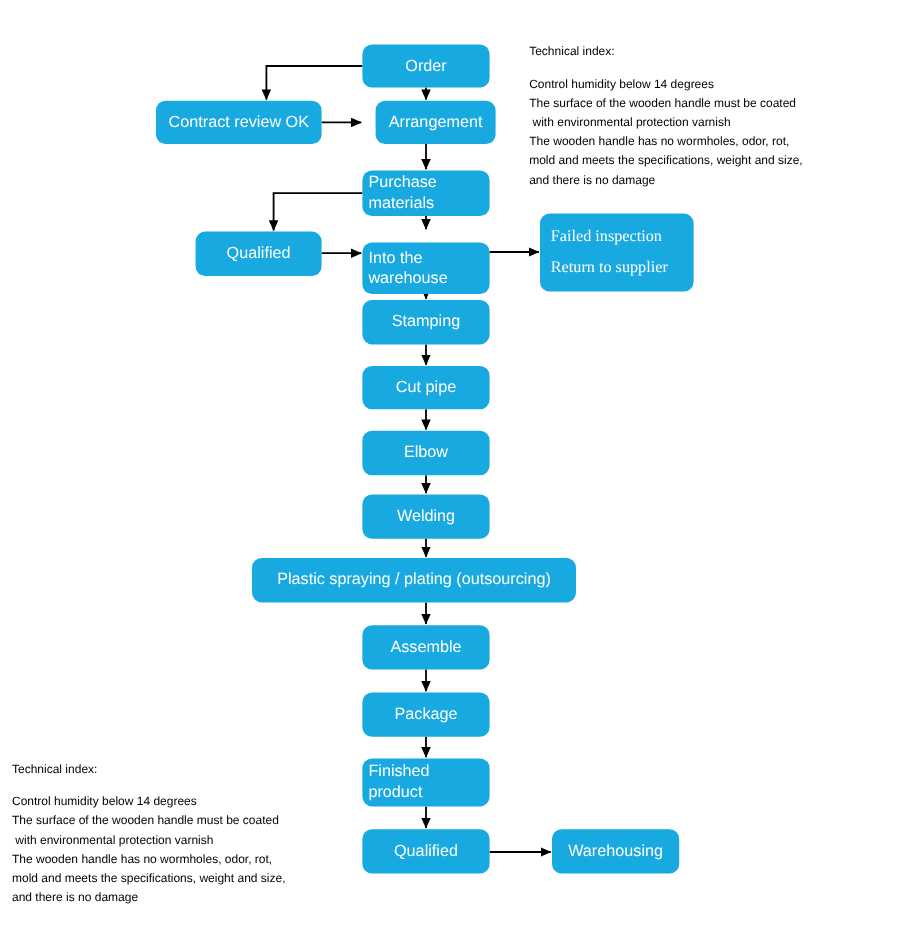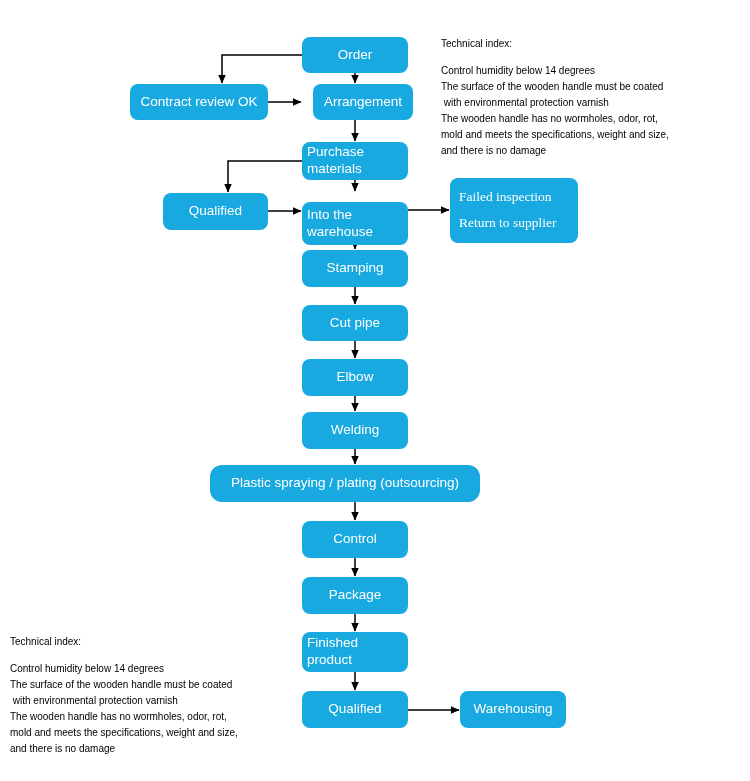--- a/index.html
+++ b/index.html
@@ -106,23 +106,23 @@
   </div>
 
   <div class="box" style="left:302px;top:250px;width:106px;height:37px;">Stamping</div>
 
   <div class="box" style="left:302px;top:305px;width:106px;height:36px;">Cut pipe</div>
 
   <div class="box" style="left:302px;top:359px;width:106px;height:37px;">Elbow</div>
 
   <div class="box" style="left:302px;top:412px;width:106px;height:37px;">Welding</div>
 
-  <div class="box wide" style="left:210px;top:465px;width:270px;height:37px;border-radius:12px;">Plastic spraying / plating (outsourcing)</div>
+  <div class="box wide" style="left:210px;top:465px;width:270px;height:37px;">Plastic spraying / plating (outsourcing)</div>
 
-  <div class="box" style="left:302px;top:521px;width:106px;height:37px;">Control</div>
+  <div class="box" style="left:302px;top:521px;width:106px;height:37px;">Assemble</div>
 
   <div class="box" style="left:302px;top:577px;width:106px;height:37px;">Package</div>
 
   <div class="box" style="left:302px;top:632px;width:106px;height:40px;">Finished product</div>
 
   <div class="box" style="left:302px;top:691px;width:106px;height:37px;">Qualified</div>
 
   <div class="box" style="left:460px;top:691px;width:106px;height:37px;">Warehousing</div>
 
   <div class="tech-index" style="left:441px;top:36px;width:300px;">

